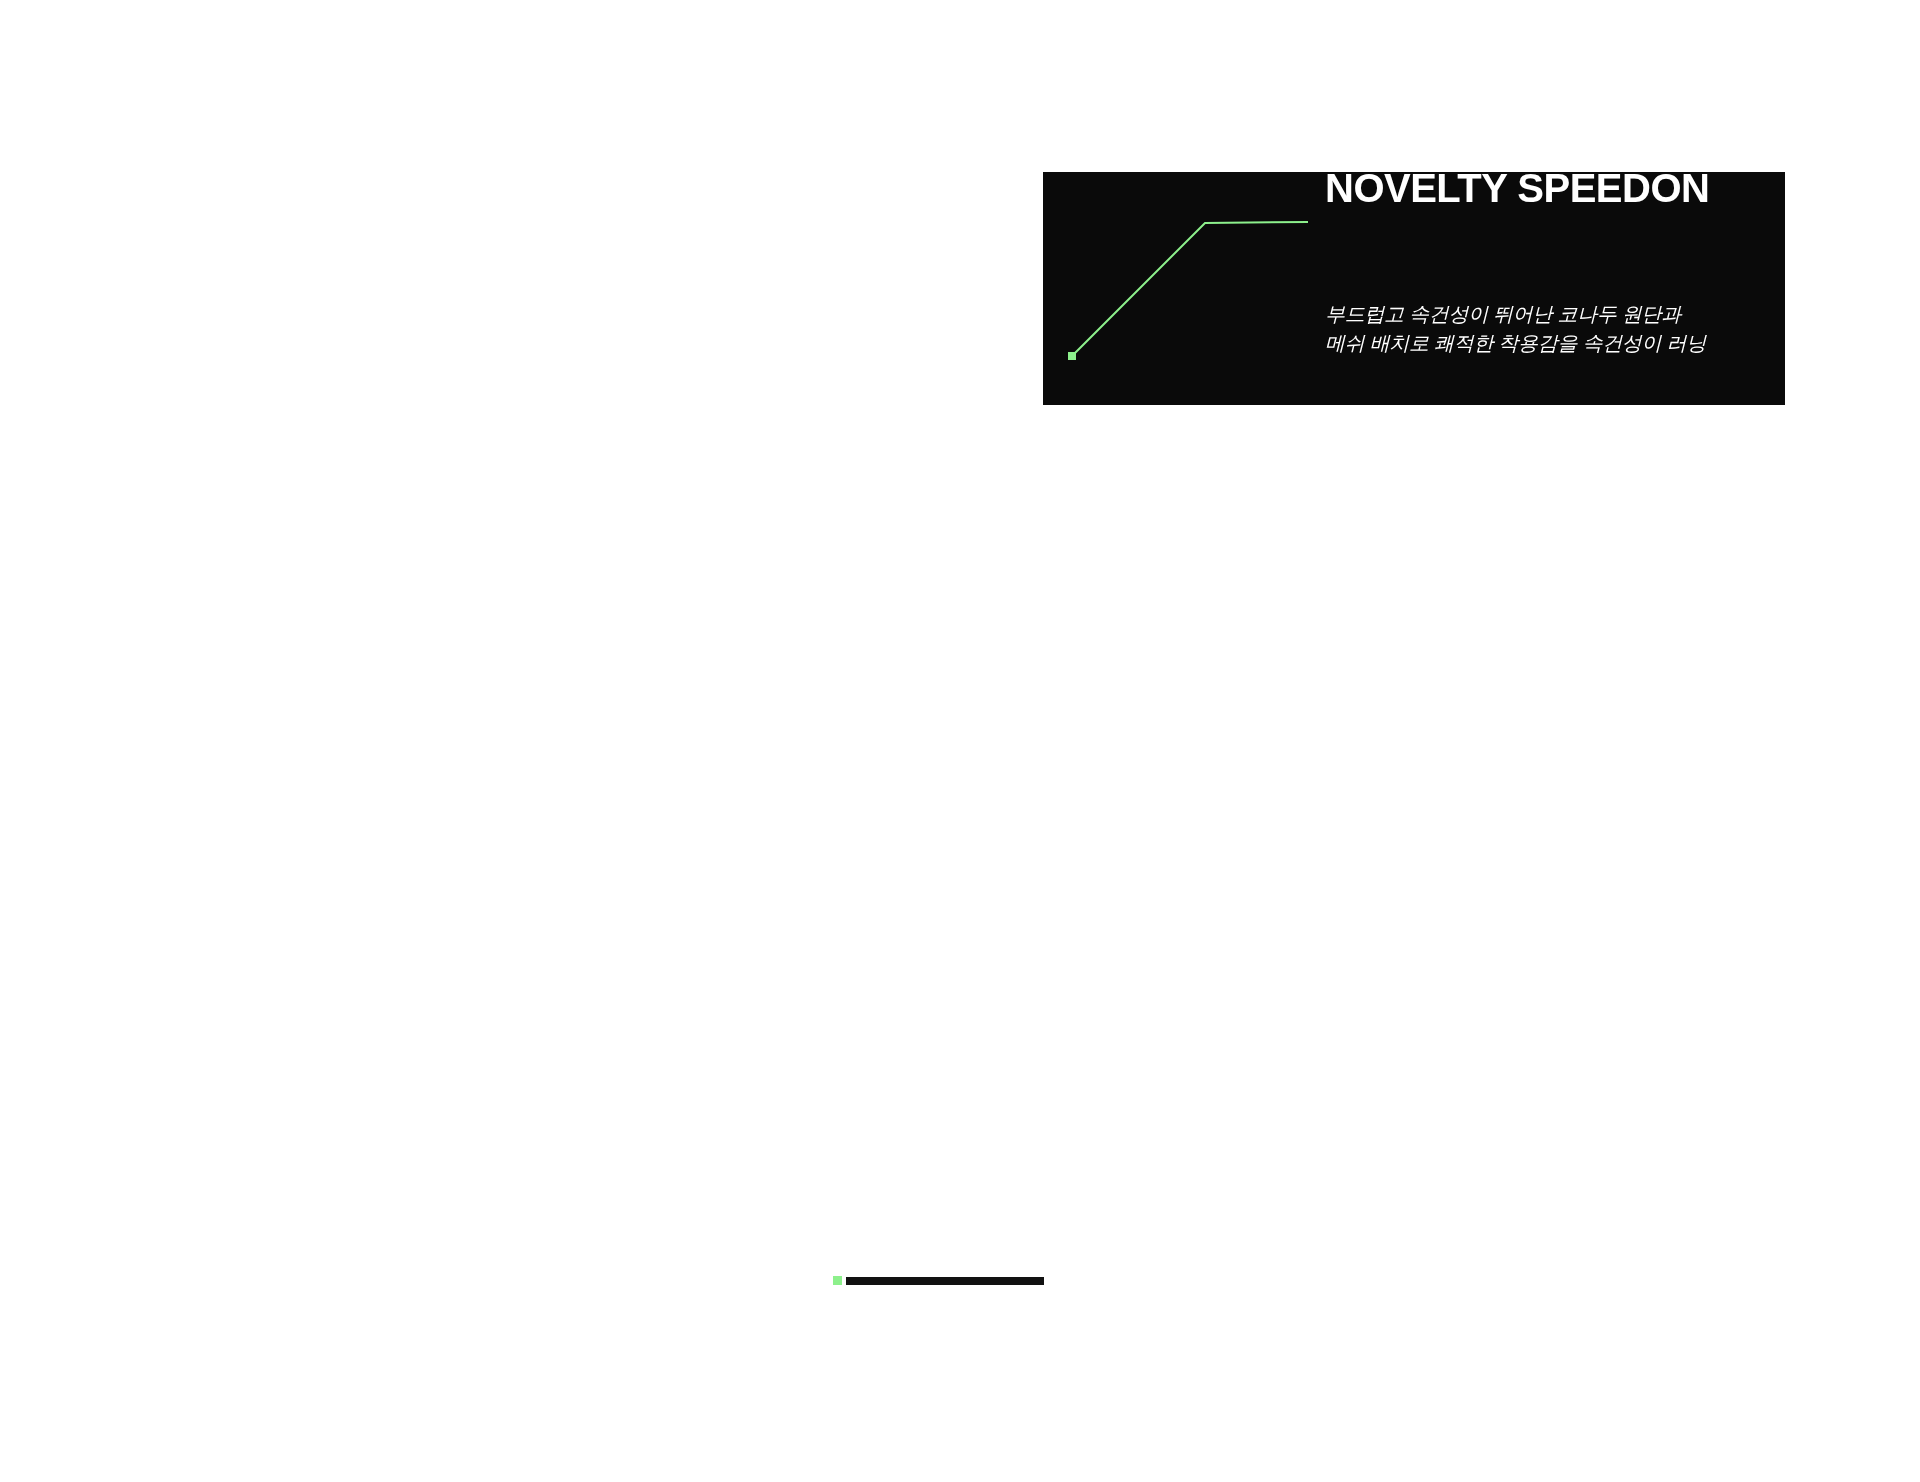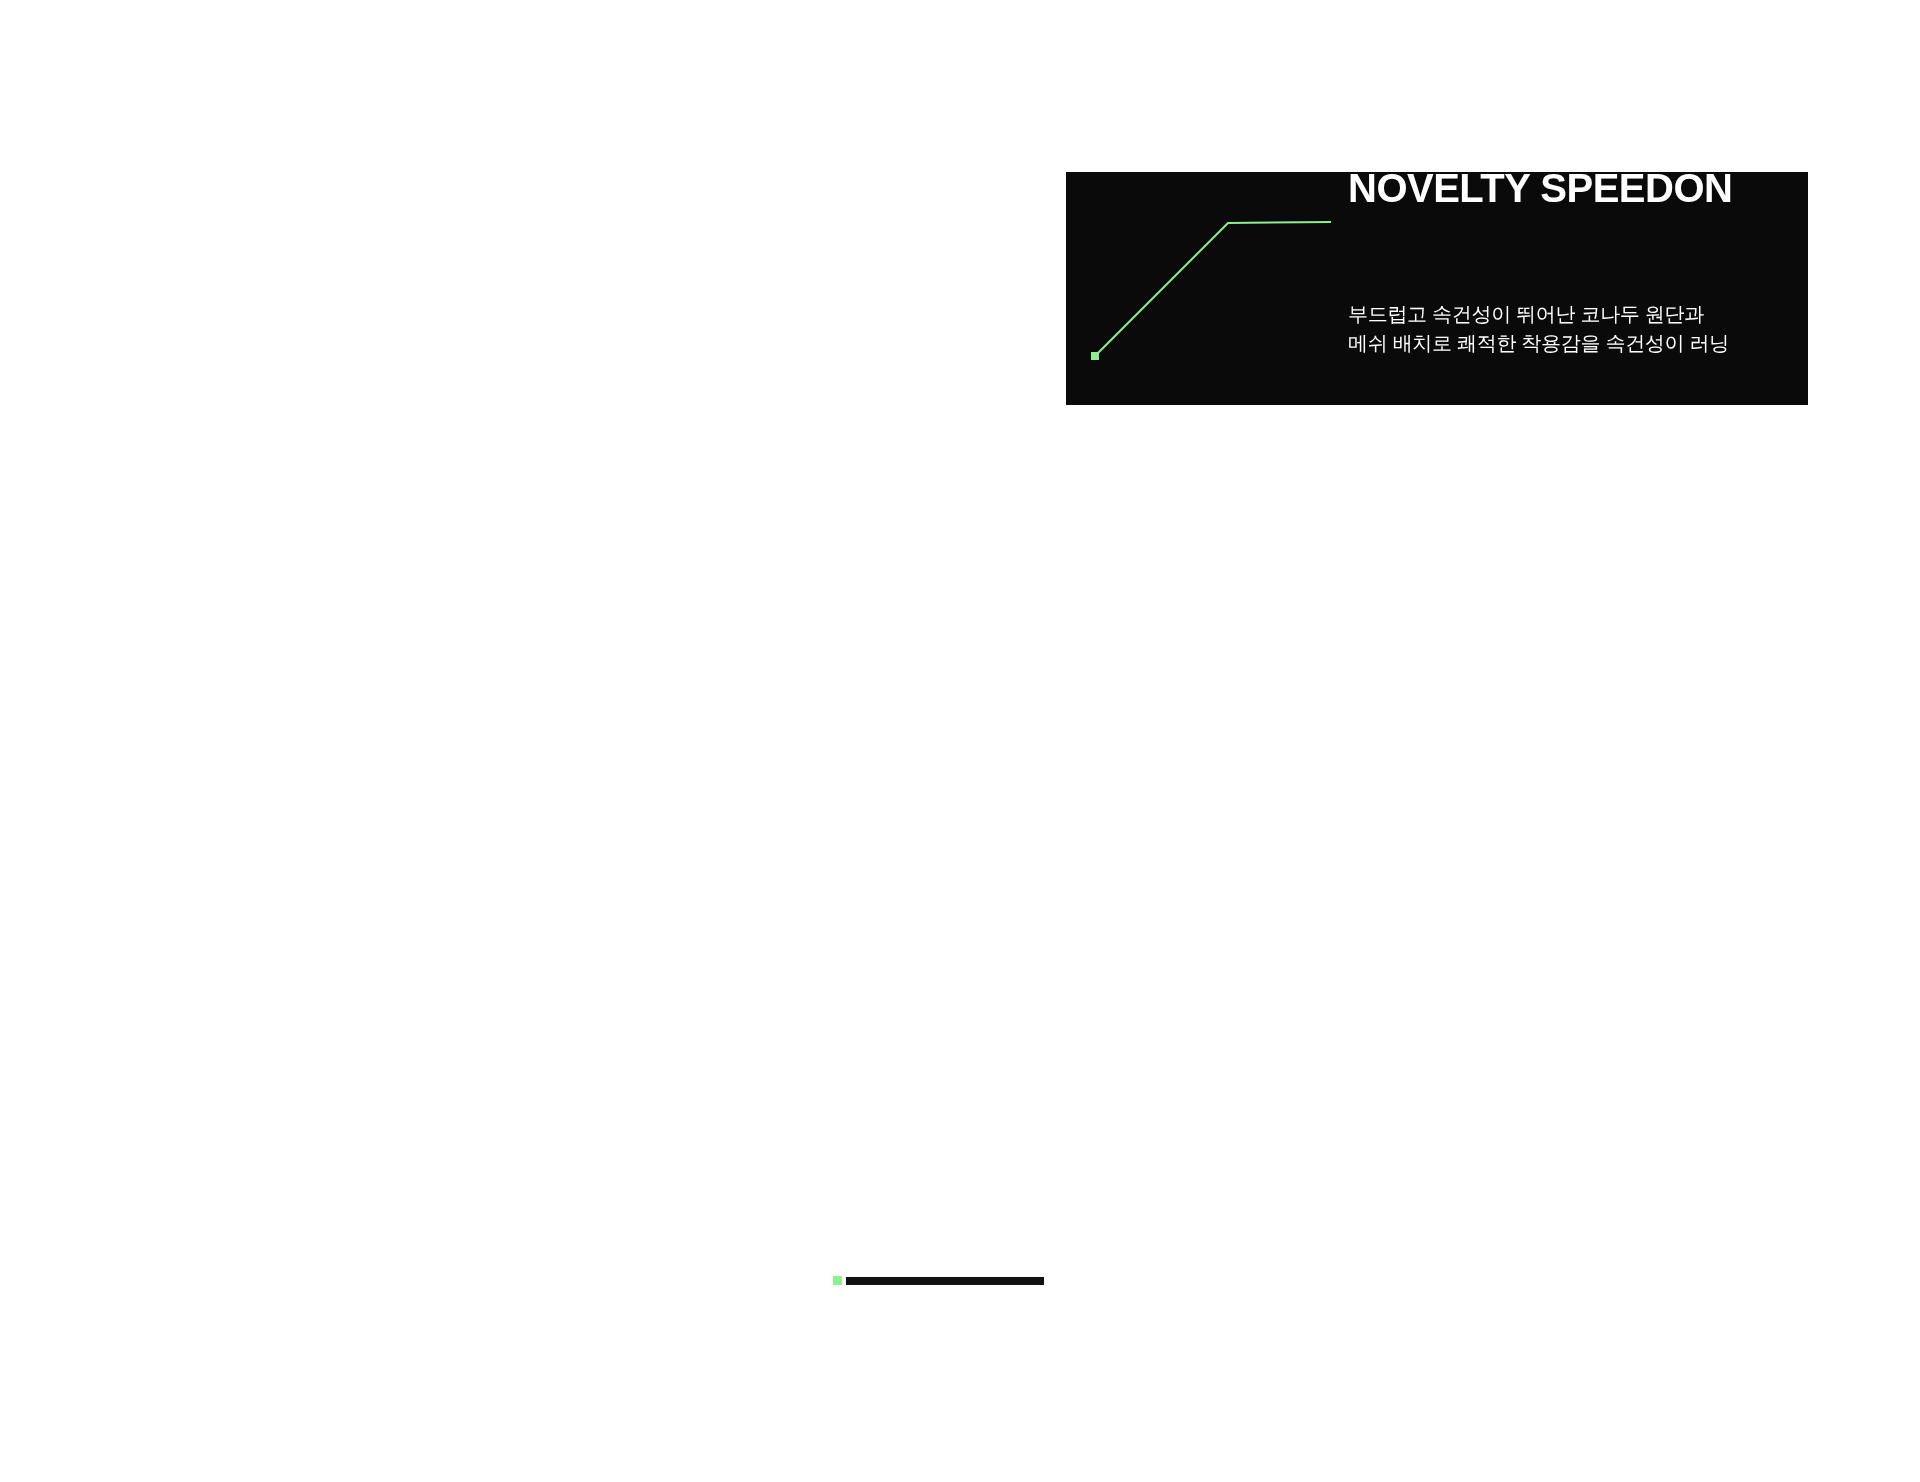--- a/index.html
+++ b/index.html
@@ -12,21 +12,21 @@
     position: relative;
     width: 1920px;
     height: 1482px;
     background: #ffffff;
     overflow: hidden;
   }
 
   
   .product-card {
     position: absolute;
-    left: 1066px;
+    left: 1043px;
     top: 172px;
     width: 742px;
     height: 233px;
     background: #0a0a0a;
     overflow: hidden;
   }
   .trend-svg {
     position: absolute;
     left: 0;
     top: 0;
@@ -74,20 +74,21 @@
   .card-desc {
     position: absolute;
     left: 282px;
     top: 128px;
     width: 452px;
     color: #ffffff;
     font-size: 20px;
     line-height: 29px;
     font-weight: 500;
     letter-spacing: -0.3px;
+    font-style: italic;
   }
 
   
   .progress-wrap {
     position: absolute;
     left: 833px;
     top: 1276px;
     display: flex;
     align-items: center;
     gap: 4px;

